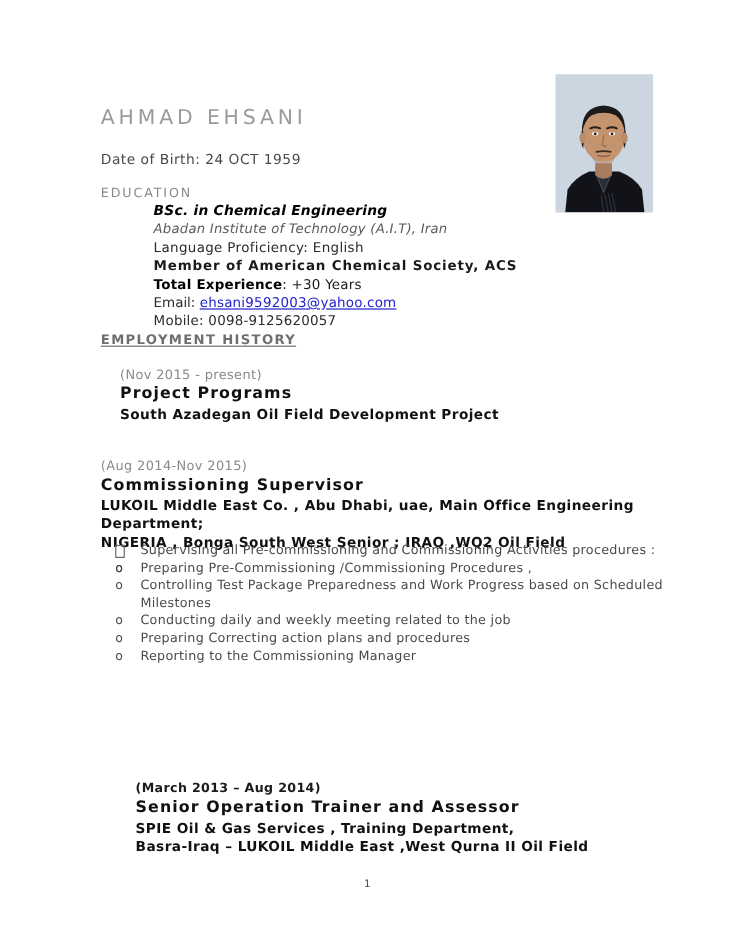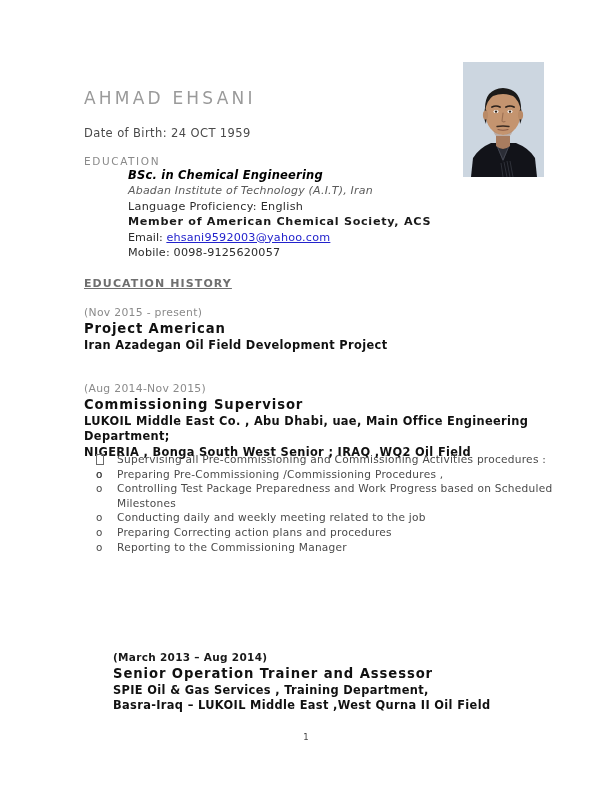--- a/index.html
+++ b/index.html
@@ -115,21 +115,21 @@
     line-height: 18px;
   }
   .job .line {
     font-size: 11.4px;
     font-weight: bold;
     color: #111111;
     letter-spacing: .35px;
     line-height: 15.4px;
   }
 
-  .job1 { top: 305px; }
+  .job1 { top: 305px; margin-left: 16px; }
   .job2 { top: 381px; }
   .job3 { top: 650px; margin-left: 29px; }
 
   
   .bullets {
     position: absolute;
     left: 96px;
     top: 452px;
     width: 470px;
   }
@@ -222,30 +222,31 @@
 
   <div class="blk dob">Date of Birth:  24 OCT 1959</div>
 
   <div class="blk edu-label">EDUCATION</div>
 
   <div class="blk edu-body">
     <div class="row degree">BSc. in Chemical Engineering</div>
     <div class="row school">Abadan Institute of Technology (A.I.T), Iran</div>
     <div class="row lang">Language Proficiency:  English</div>
     <div class="row member">Member of American Chemical Society, ACS</div>
+    <div class="row texp"><span class="bold">Total Experience</span><span>: +30 Years</span></div>
     <div class="row email-row"><span>Email: </span><a class="mail-link" href="#">ehsani9592003@yahoo.com</a></div>
     <div class="row mobile-row">Mobile: 0098-9125620057</div>
   </div>
 
-  <div class="emp-heading">EDUCATION HISTORY </div>
+  <div class="emp-heading">EMPLOYMENT HISTORY </div>
 
   <div class="job job1">
     <div class="date">(Nov 2015 - present)</div>
-    <div class="title">Project  American</div>
-    <div class="line">Iran Azadegan Oil Field Development Project</div>
+    <div class="title">Project  Programs</div>
+    <div class="line">South Azadegan Oil Field Development Project</div>
   </div>
 
   <div class="job job2">
     <div class="date">(Aug 2014-Nov 2015)</div>
     <div class="title">Commissioning Supervisor</div>
     <div class="line">LUKOIL Middle East Co. , Abu Dhabi, uae, Main Office Engineering</div>
     <div class="line">Department;</div>
     <div class="line">NIGERIA , Bonga South West Senior ; IRAQ ,WQ2 Oil Field</div>
   </div>
 

